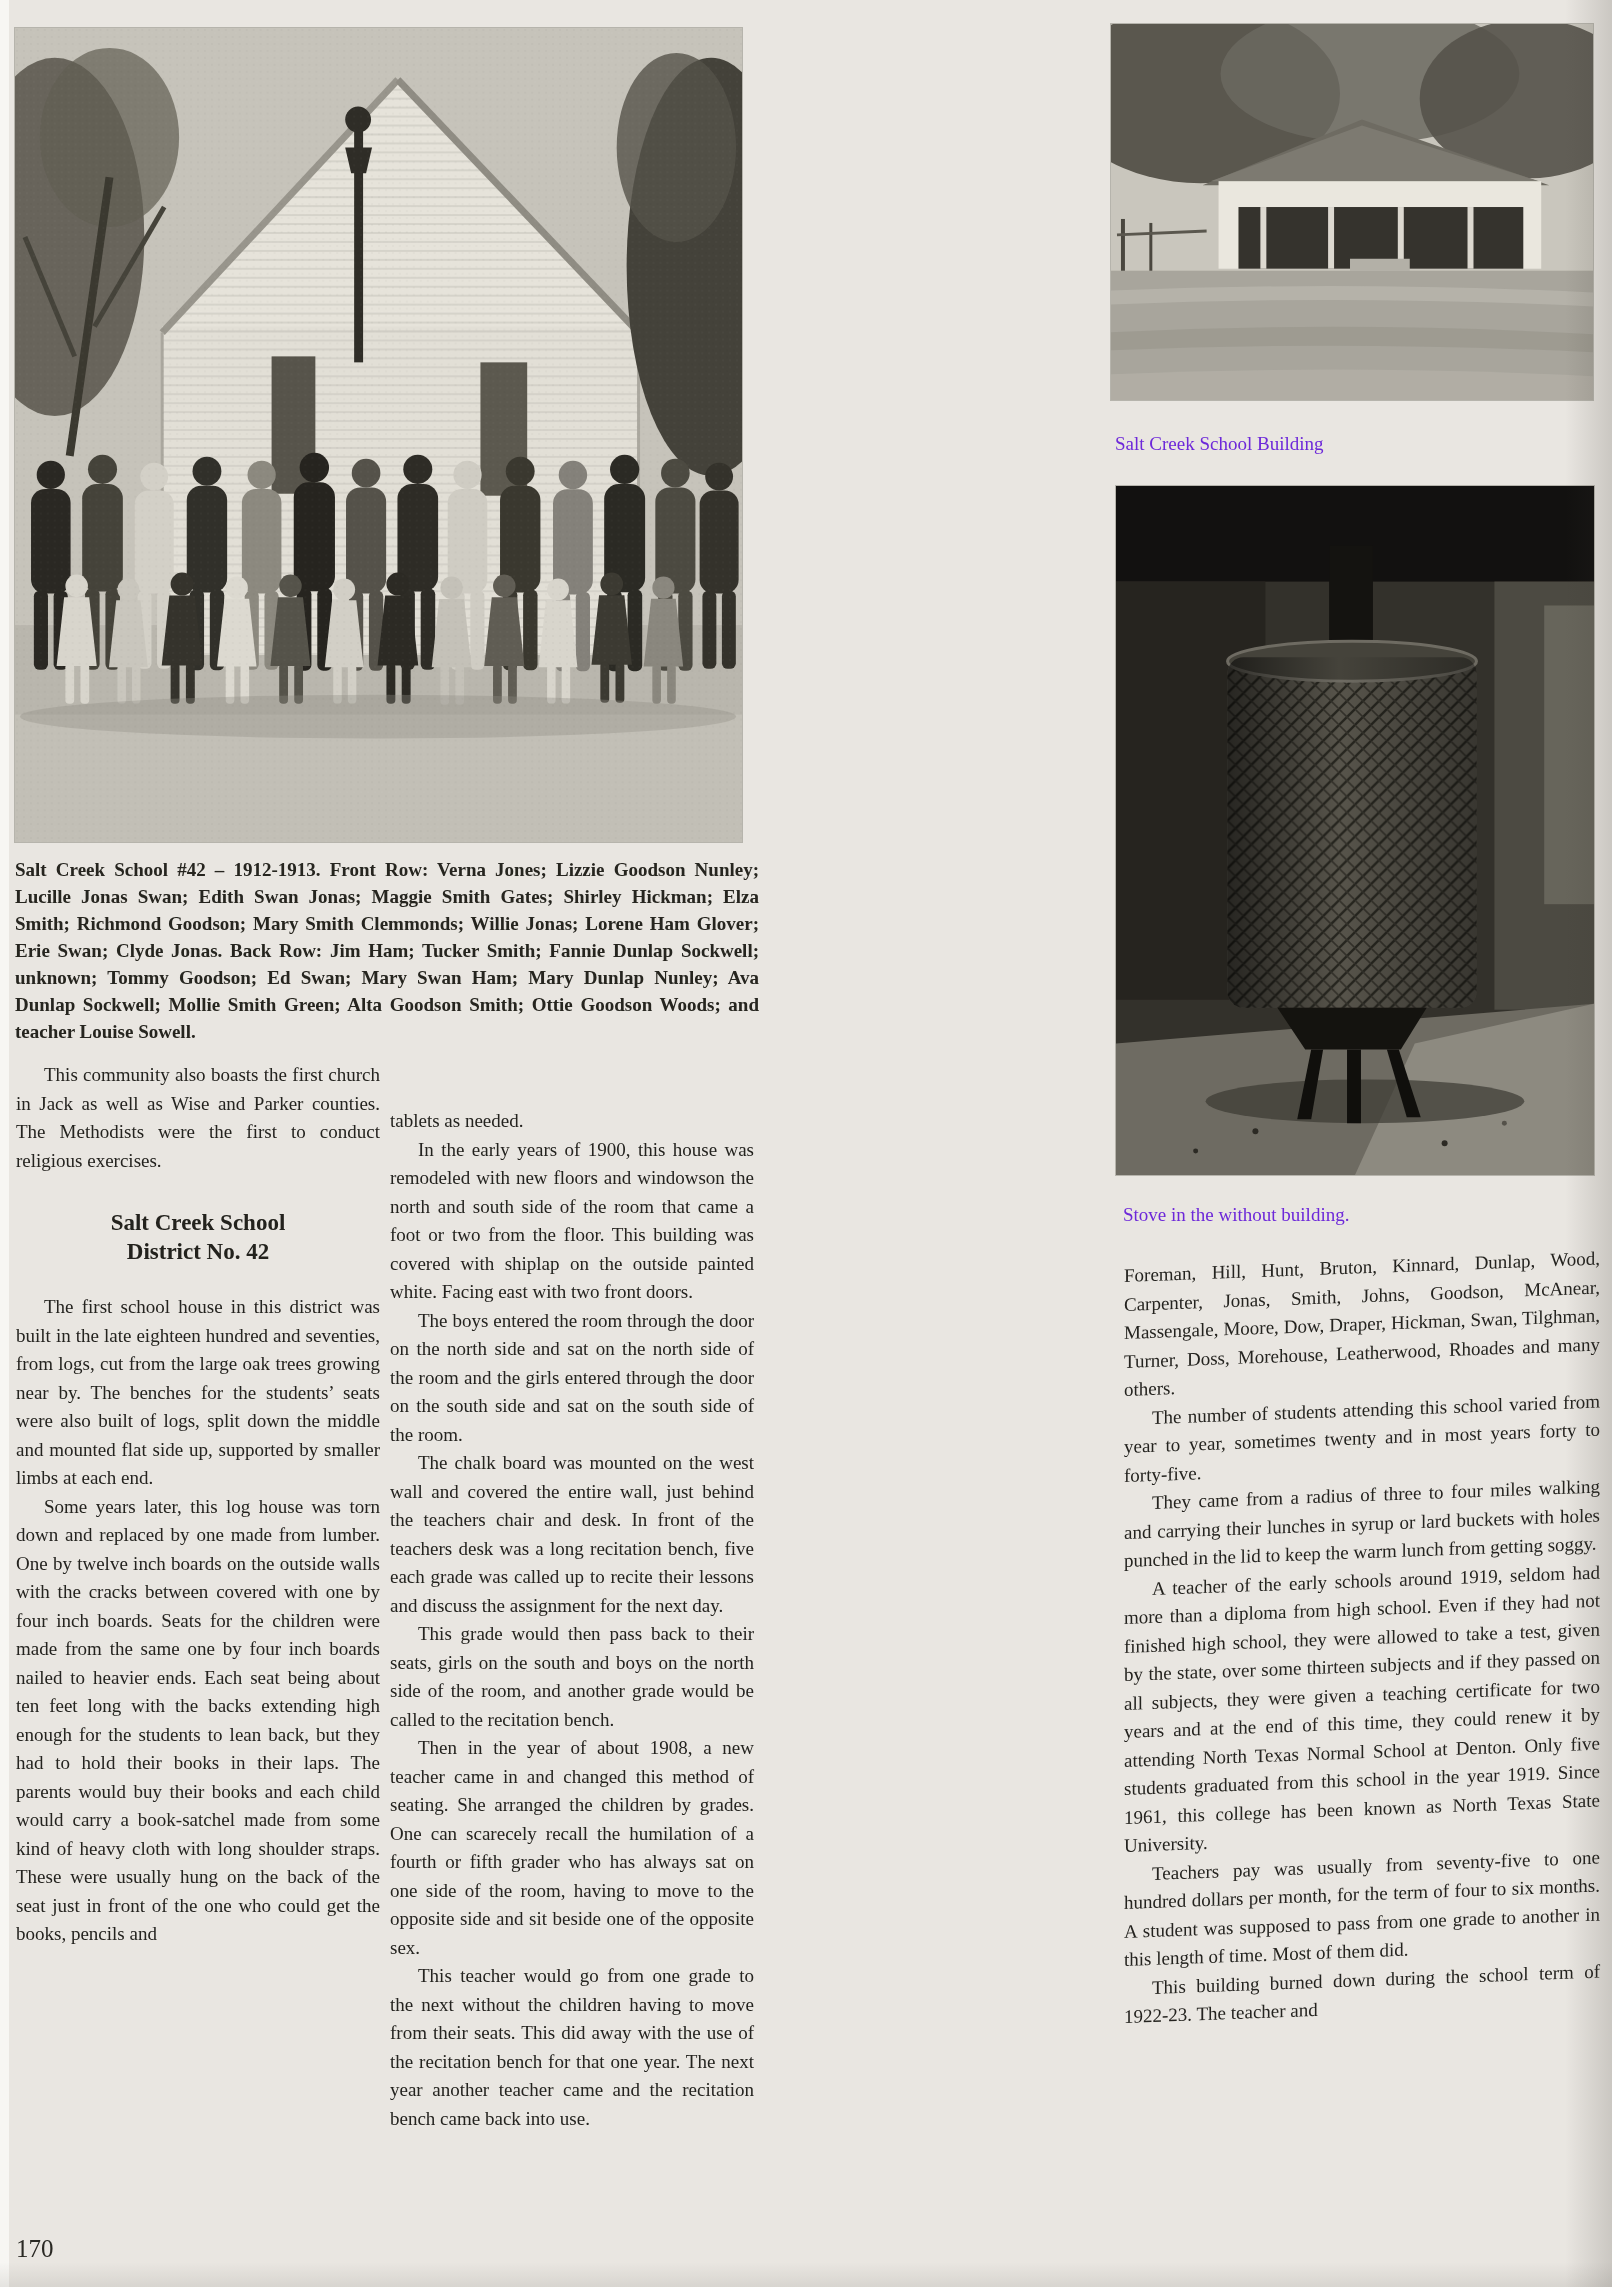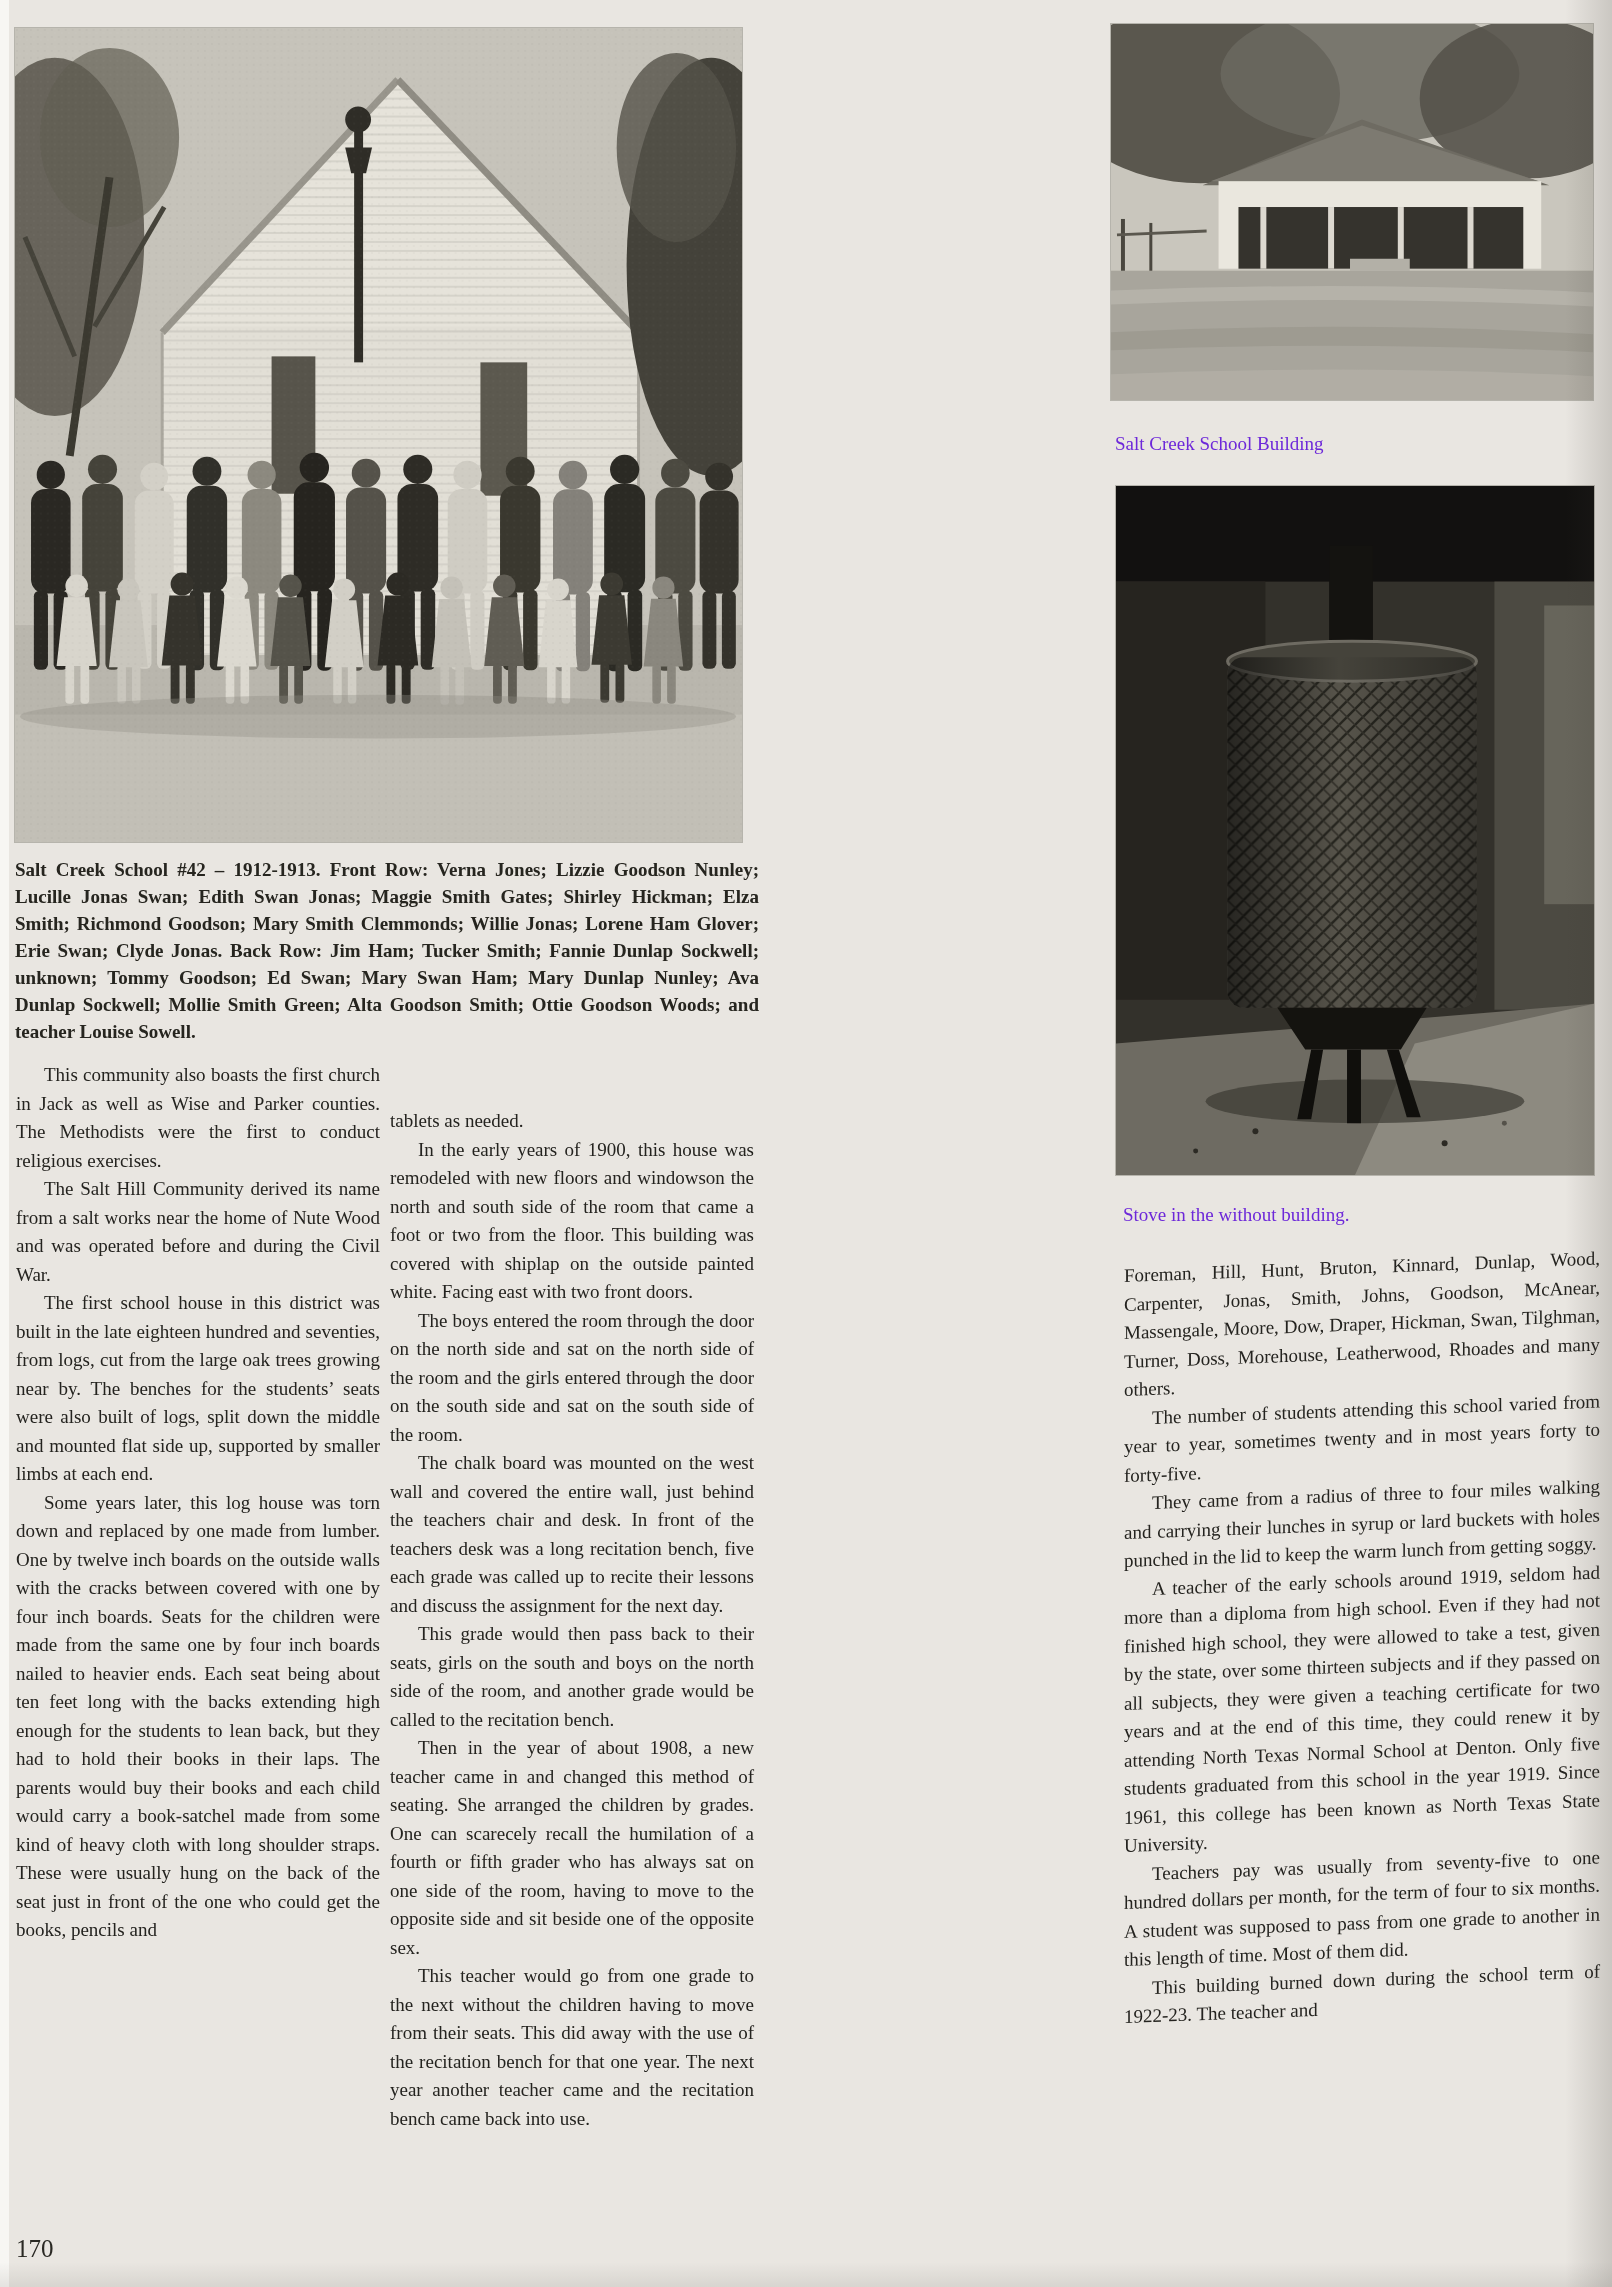--- a/index.html
+++ b/index.html
@@ -223,21 +223,24 @@
     <circle cx="80" cy="668" r="2.5" fill="#2c2a24"></circle>
   </svg>
 </div>
 
 <div class="caption-small" id="stove-photo-caption">Stove in the without building.</div>
 
 <div id="main-caption">Salt Creek School #42 – 1912-1913. Front Row: Verna Jones; Lizzie Goodson Nunley; Lucille Jonas Swan; Edith Swan Jonas; Maggie Smith Gates; Shirley Hickman; Elza Smith; Richmond Goodson; Mary Smith Clemmonds; Willie Jonas; Lorene Ham Glover; Erie Swan; Clyde Jonas. Back Row: Jim Ham; Tucker Smith; Fannie Dunlap Sockwell; unknown; Tommy Goodson; Ed Swan; Mary Swan Ham; Mary Dunlap Nunley; Ava Dunlap Sockwell; Mollie Smith Green; Alta Goodson Smith; Ottie Goodson Woods; and teacher Louise Sowell.</div>
 
 <div class="column" id="col1">
   <p class="para">This community also boasts the first church in Jack as well as Wise and Parker counties. The Methodists were the first to conduct religious exercises.</p>
-  <p class="para">The Salt Hill Community derived its name from a salt works near the home of Nute Wood and was operated before and during the Civil War.</p>
+  <div class="section-heading">
+    <div>Salt Creek School</div>
+    <div>District No. 42</div>
+  </div>
   <p class="para">The first school house in this district was built in the late eighteen hundred and seventies, from logs, cut from the large oak trees growing near by. The benches for the students’ seats were also built of logs, split down the middle and mounted flat side up, supported by smaller limbs at each end.</p>
   <p class="para">Some years later, this log house was torn down and replaced by one made from lumber. One by twelve inch boards on the outside walls with the cracks between covered with one by four inch boards. Seats for the children were made from the same one by four inch boards nailed to heavier ends. Each seat being about ten feet long with the backs extending high enough for the students to lean back, but they had to hold their books in their laps. The parents would buy their books and each child would carry a book-satchel made from some kind of heavy cloth with long shoulder straps. These were usually hung on the back of the seat just in front of the one who could get the books, pencils and</p>
 </div>
 
 <div class="column" id="col2">
   <p class="para no-indent">tablets as needed.</p>
   <p class="para">In the early years of 1900, this house was remodeled with new floors and windowson the north and south side of the room that came a foot or two from the floor. This building was covered with shiplap on the outside painted white. Facing east with two front doors.</p>
   <p class="para">The boys entered the room through the door on the north side and sat on the north side of the room and the girls entered through the door on the south side and sat on the south side of the room.</p>
   <p class="para">The chalk board was mounted on the west wall and covered the entire wall, just behind the teachers chair and desk. In front of the teachers desk was a long recitation bench, five each grade was called up to recite their lessons and discuss the assignment for the next day.</p>
   <p class="para">This grade would then pass back to their seats, girls on the south and boys on the north side of the room, and another grade would be called to the recitation bench.</p>

